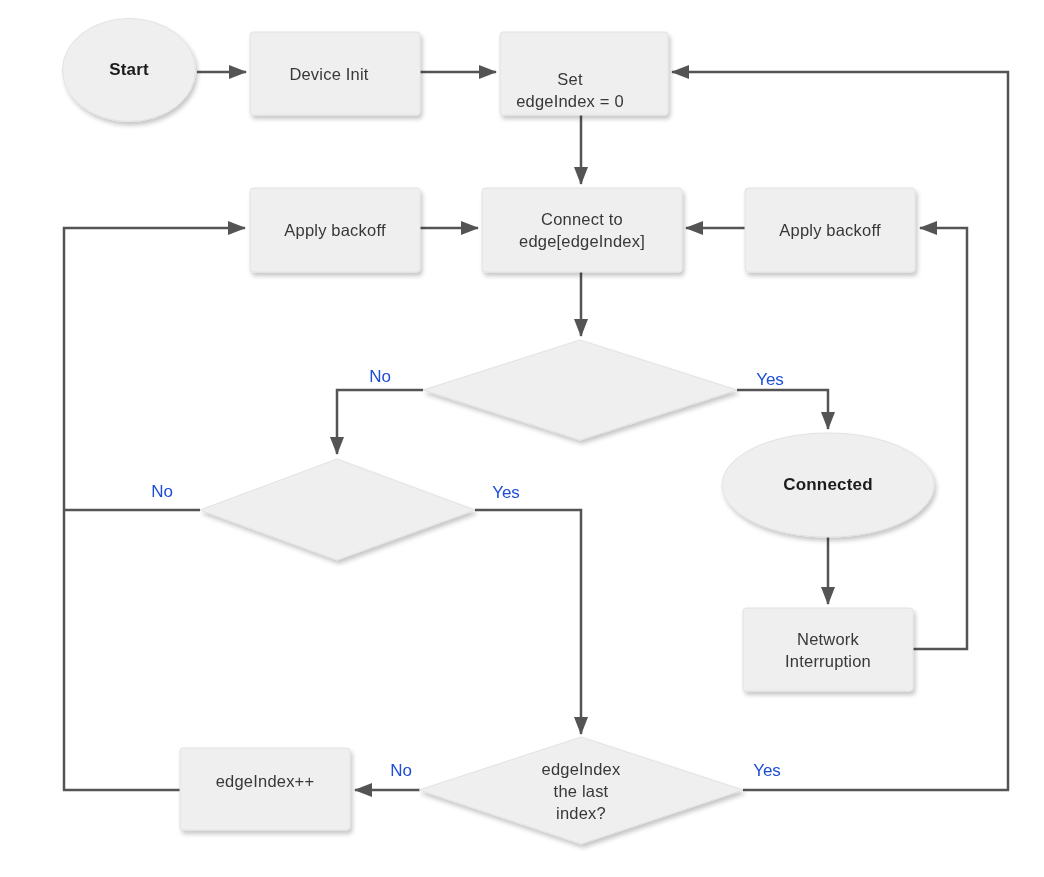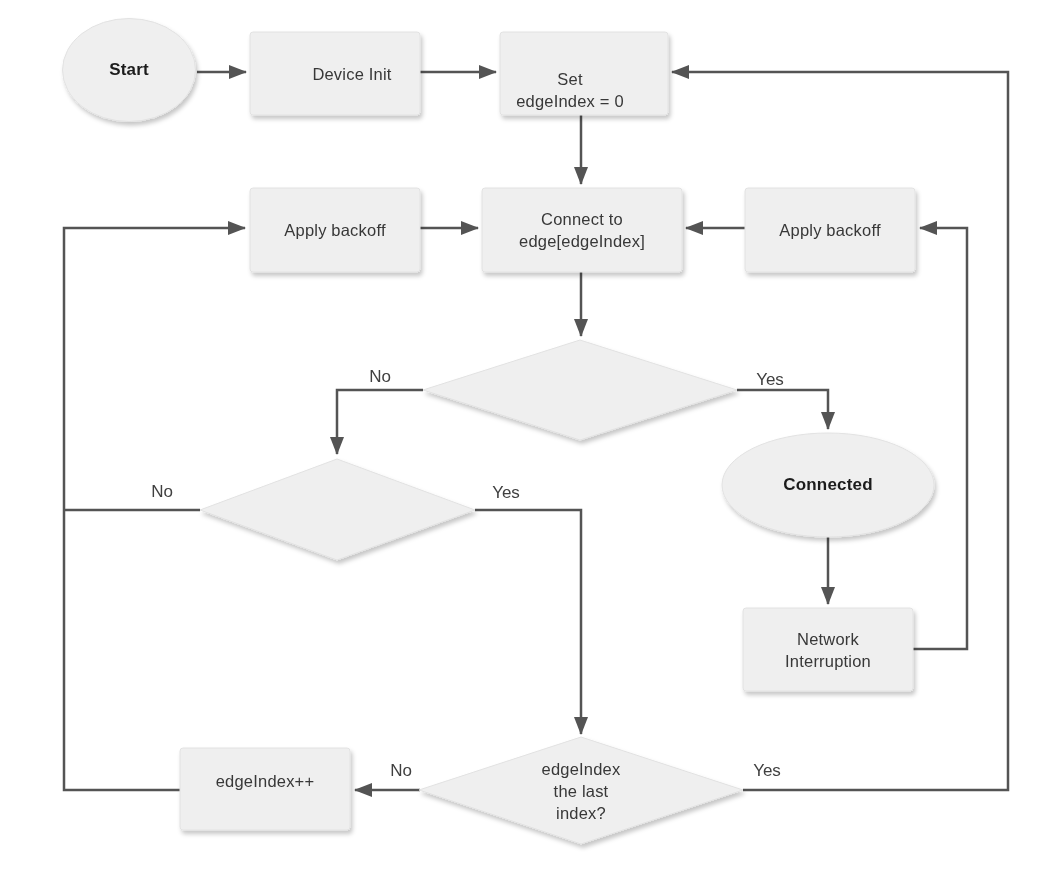--- a/index.html
+++ b/index.html
@@ -55,21 +55,21 @@
   }
   .node-label.bold {
     font-weight: 700;
     color: #1c1c1c;
     font-size: 17px;
   }
   .edge-label {
     position: absolute;
     transform: translate(-50%, -50%);
     font-size: 17px;
-    color: #404040;
+    color: #1d4ed8;
     white-space: nowrap;
   }
 </style>
 </head>
 <body>
 
 <div id="diagram">
 
   <svg id="wires" width="1044" height="877" viewBox="0 0 1044 877">
     <defs>
@@ -106,21 +106,21 @@
     <polygon class="shape" points="580,340 737,390 580,440 423,390"></polygon>
     <polygon class="shape" points="337,459 475,510 337,560 200,510"></polygon>
     <ellipse class="shape" cx="828" cy="485" rx="106" ry="52"></ellipse>
     <rect class="shape" x="743" y="608" width="170" height="83" rx="3"></rect>
     <polygon class="shape" points="581,737 743,790 581,844 419,790"></polygon>
     <rect class="shape" x="180" y="748" width="170" height="82" rx="3"></rect>
   </svg>
 
   <div class="labels">
     <div class="node-label bold" style="left:62px; top:18px; width:134px; height:104px;">Start</div>
-    <div class="node-label" style="left:267px; top:32px; width:170px; height:83px;">Device Init</div>
+    <div class="node-label" style="left:244px; top:32px; width:170px; height:83px;">Device Init</div>
     <div class="node-label" style="left:500px; top:48px; width:140px; height:83px;text-align:center;">Set
 edgeIndex = 0</div>
     <div class="node-label" style="left:250px; top:188px; width:170px; height:84px;">Apply backoff</div>
     <div class="node-label" style="left:482px; top:188px; width:200px; height:84px;">Connect to
 edge[edgeIndex]</div>
     <div class="node-label" style="left:745px; top:188px; width:170px; height:84px;">Apply backoff</div>
     <div class="node-label bold" style="left:722px; top:433px; width:212px; height:104px;">Connected</div>
     <div class="node-label" style="left:419px; top:737px; width:324px; height:107px;">edgeIndex
 the last
 index?</div>

